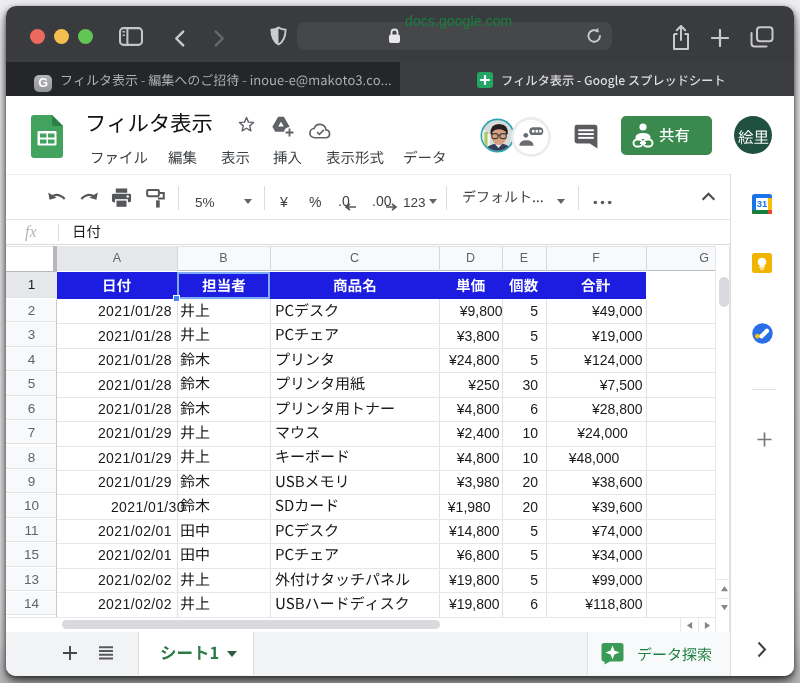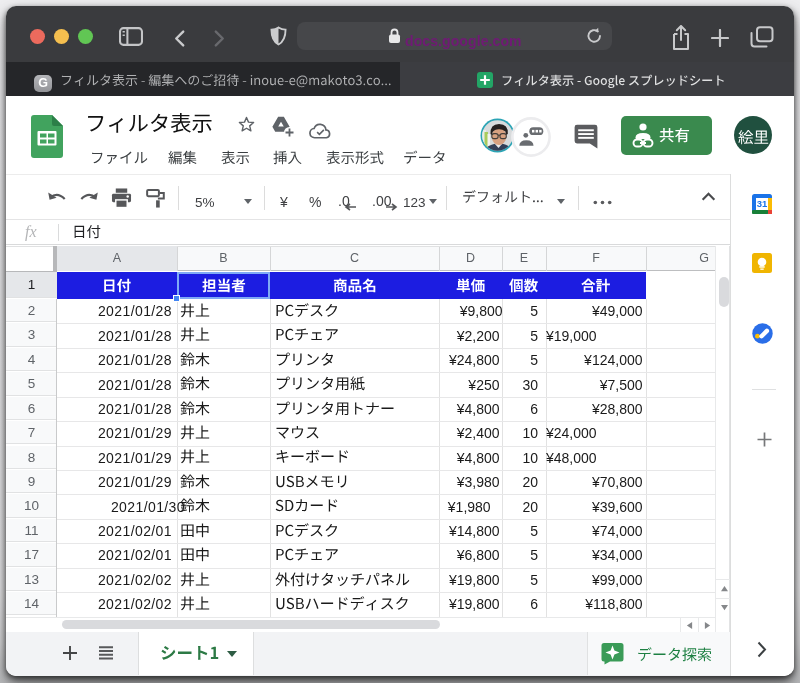--- a/index.html
+++ b/index.html
@@ -74,21 +74,21 @@
     </svg>
 <svg class="abs" style="left:264px;top:20px" width="17" height="20" viewBox="0 0 20 23">
       <path d="M10 1.5 C12.5 3.2 15.5 4 18.3 4 C18.3 10 17.8 17 10 21.5 C2.2 17 1.7 10 1.7 4 C4.5 4 7.5 3.2 10 1.5 Z" fill="none" stroke="#cbccce" stroke-width="2.2"></path>
       <path d="M10 1.5 C7.5 3.2 4.5 4 1.7 4 C1.7 10 2.2 17 10 21.5 Z" fill="#cbccce"></path>
     </svg>
 <div class="abs" style="left:291px;top:16px;width:315px;height:28px;border-radius:8px;background:#46474a"></div>
 <svg class="abs" style="left:382px;top:22px" width="13" height="16" viewBox="0 0 13 16">
       <rect x="1" y="6.5" width="11" height="8.5" rx="2" fill="#e8e8e9"></rect>
       <path d="M3.5 7 V4.5 a3 3 0 0 1 6 0 V7" fill="none" stroke="#e8e8e9" stroke-width="1.8"></path>
     </svg>
-<div class="abs" style="left:399px;top:27px;font-size:14px;font-weight:700;color:#701a75;letter-spacing:.1px">docs.google.com</div>
+<div class="abs" style="left:399px;top:7px;font-size:14px;font-weight:400;color:#15803d;letter-spacing:.1px">docs.google.com</div>
 <svg class="abs" style="left:580px;top:21px" width="17" height="18" viewBox="0 0 17 18">
       <path d="M14 9 a5.8 5.8 0 1 1 -2.2-4.6" fill="none" stroke="#c9cacc" stroke-width="1.9" stroke-linecap="round"></path>
       <path d="M12.2 0.8 L12.4 5 L8.6 4.2 Z" fill="#c9cacc"></path>
     </svg>
 <svg class="abs" style="left:664px;top:18px" width="22" height="27" viewBox="0 0 22 27">
       <path d="M4 10 H7.5 M14.5 10 H18 V25 H4 V10" fill="none" stroke="#c7c8ca" stroke-width="2" stroke-linejoin="round"></path>
       <line x1="11" y1="2.5" x2="11" y2="16" stroke="#c7c8ca" stroke-width="2" stroke-linecap="round"></line>
       <path d="M6.8 6.2 L11 2 L15.2 6.2" fill="none" stroke="#c7c8ca" stroke-width="2" stroke-linecap="round" stroke-linejoin="round"></path>
     </svg>
 <svg class="abs" style="left:705px;top:23px" width="18" height="18" viewBox="0 0 18 18">
@@ -288,21 +288,21 @@
 <div class="rn" style="top:293.0px;height:23.4px;line-height:23.4px">2</div>
 <div class="rn" style="top:317.4px;height:23.4px;line-height:23.4px">3</div>
 <div class="rn" style="top:341.8px;height:23.4px;line-height:23.4px">4</div>
 <div class="rn" style="top:366.3px;height:23.4px;line-height:23.4px">5</div>
 <div class="rn" style="top:390.7px;height:23.4px;line-height:23.4px">6</div>
 <div class="rn" style="top:415.1px;height:23.4px;line-height:23.4px">7</div>
 <div class="rn" style="top:439.5px;height:23.4px;line-height:23.4px">8</div>
 <div class="rn" style="top:463.9px;height:23.4px;line-height:23.4px">9</div>
 <div class="rn" style="top:488.4px;height:23.4px;line-height:23.4px">10</div>
 <div class="rn" style="top:512.8px;height:23.4px;line-height:23.4px">11</div>
-<div class="rn" style="top:537.2px;height:23.4px;line-height:23.4px">17</div>
+<div class="rn" style="top:537.2px;height:23.4px;line-height:23.4px">15</div>
 <div class="rn" style="top:561.6px;height:23.4px;line-height:23.4px">13</div>
 <div class="rn" style="top:586.0px;height:23.4px;line-height:23.4px">14</div>
 <div class="abs" style="left:50px;top:293px;width:1px;height:317.5px;background:#c9cacb"></div>
 <div class="vline" style="left:171px;top:293px;height:317.5px"></div>
 <div class="vline" style="left:264px;top:293px;height:317.5px"></div>
 <div class="vline" style="left:433px;top:293px;height:317.5px"></div>
 <div class="vline" style="left:496px;top:293px;height:317.5px"></div>
 <div class="vline" style="left:540px;top:293px;height:317.5px"></div>
 <div class="vline" style="left:640px;top:293px;height:317.5px"></div>
 <div class="vline" style="left:709px;top:293px;height:317.5px"></div>
@@ -350,23 +350,23 @@
 <div class="cell" style="left:436px;top:298.2px;width:60.5px;text-align:right">¥9,800</div>
 <div class="cell" style="left:496px;top:298.2px;width:36px;text-align:right">5</div>
 <div class="cell" style="left:540px;top:298.2px;width:96.5px;text-align:right">¥49,000</div>
 <div class="cell" style="left:85px;top:322.6px;width:81px;text-align:right;letter-spacing:.4px">2021/01/28</div>
 <svg class="jt" style="left:173.5px;top:334.3px">
       <use href="#p_inoue" fill="#1a1a1a"></use>
     </svg>
 <svg class="jt" style="left:268.5px;top:334.3px">
       <use href="#p_c3" fill="#1a1a1a"></use>
     </svg>
-<div class="cell" style="left:433px;top:322.6px;width:60.5px;text-align:right">¥2,200</div>
+<div class="cell" style="left:433px;top:322.6px;width:60.5px;text-align:right">¥3,800</div>
 <div class="cell" style="left:496px;top:322.6px;width:36px;text-align:right">5</div>
-<div class="cell" style="left:540px;top:322.6px;width:96.5px;text-align:left">¥19,000</div>
+<div class="cell" style="left:540px;top:322.6px;width:96.5px;text-align:right">¥19,000</div>
 <div class="cell" style="left:85px;top:347.1px;width:81px;text-align:right;letter-spacing:.4px">2021/01/28</div>
 <svg class="jt" style="left:173.5px;top:358.7px">
       <use href="#p_suzuki" fill="#1a1a1a"></use>
     </svg>
 <svg class="jt" style="left:268.5px;top:358.7px">
       <use href="#p_c4" fill="#1a1a1a"></use>
     </svg>
 <div class="cell" style="left:433px;top:347.1px;width:60.5px;text-align:right">¥24,800</div>
 <div class="cell" style="left:496px;top:347.1px;width:36px;text-align:right">5</div>
 <div class="cell" style="left:540px;top:347.1px;width:96.5px;text-align:right">¥124,000</div>
@@ -392,41 +392,41 @@
 <div class="cell" style="left:540px;top:395.9px;width:96.5px;text-align:right">¥28,800</div>
 <div class="cell" style="left:85px;top:420.3px;width:81px;text-align:right;letter-spacing:.4px">2021/01/29</div>
 <svg class="jt" style="left:173.5px;top:432.0px">
       <use href="#p_inoue" fill="#1a1a1a"></use>
     </svg>
 <svg class="jt" style="left:268.5px;top:432.0px">
       <use href="#p_c7" fill="#1a1a1a"></use>
     </svg>
 <div class="cell" style="left:433px;top:420.3px;width:60.5px;text-align:right">¥2,400</div>
 <div class="cell" style="left:496px;top:420.3px;width:36px;text-align:right">10</div>
-<div class="cell" style="left:540px;top:420.3px;width:113px;text-align:left">¥24,000</div>
+<div class="cell" style="left:540px;top:420.3px;width:113px;text-align:center">¥24,000</div>
 <div class="cell" style="left:85px;top:444.7px;width:81px;text-align:right;letter-spacing:.4px">2021/01/29</div>
 <svg class="jt" style="left:173.5px;top:456.4px">
       <use href="#p_inoue" fill="#1a1a1a"></use>
     </svg>
 <svg class="jt" style="left:268.5px;top:456.4px">
       <use href="#p_c8" fill="#1a1a1a"></use>
     </svg>
 <div class="cell" style="left:433px;top:444.7px;width:60.5px;text-align:right">¥4,800</div>
 <div class="cell" style="left:496px;top:444.7px;width:36px;text-align:right">10</div>
-<div class="cell" style="left:540px;top:444.7px;width:96px;text-align:left">¥48,000</div>
+<div class="cell" style="left:540px;top:444.7px;width:96px;text-align:center">¥48,000</div>
 <div class="cell" style="left:85px;top:469.1px;width:81px;text-align:right;letter-spacing:.4px">2021/01/29</div>
 <svg class="jt" style="left:173.5px;top:480.8px">
       <use href="#p_suzuki" fill="#1a1a1a"></use>
     </svg>
 <svg class="jt" style="left:268.5px;top:480.8px">
       <use href="#p_c9" fill="#1a1a1a"></use>
     </svg>
 <div class="cell" style="left:433px;top:469.1px;width:60.5px;text-align:right">¥3,980</div>
 <div class="cell" style="left:496px;top:469.1px;width:36px;text-align:right">20</div>
-<div class="cell" style="left:540px;top:469.1px;width:96.5px;text-align:right">¥70,800</div>
+<div class="cell" style="left:540px;top:469.1px;width:96.5px;text-align:right">¥38,600</div>
 <div class="cell" style="left:98px;top:493.6px;width:81px;text-align:right;letter-spacing:.4px">2021/01/30</div>
 <svg class="jt" style="left:173.5px;top:505.3px">
       <use href="#p_suzuki" fill="#1a1a1a"></use>
     </svg>
 <svg class="jt" style="left:268.5px;top:505.3px">
       <use href="#p_c10" fill="#1a1a1a"></use>
     </svg>
 <div class="cell" style="left:433px;top:493.6px;width:60.5px;text-align:center">¥1,980</div>
 <div class="cell" style="left:496px;top:493.6px;width:36px;text-align:right">20</div>
 <div class="cell" style="left:540px;top:493.6px;width:96.5px;text-align:right">¥39,600</div>

